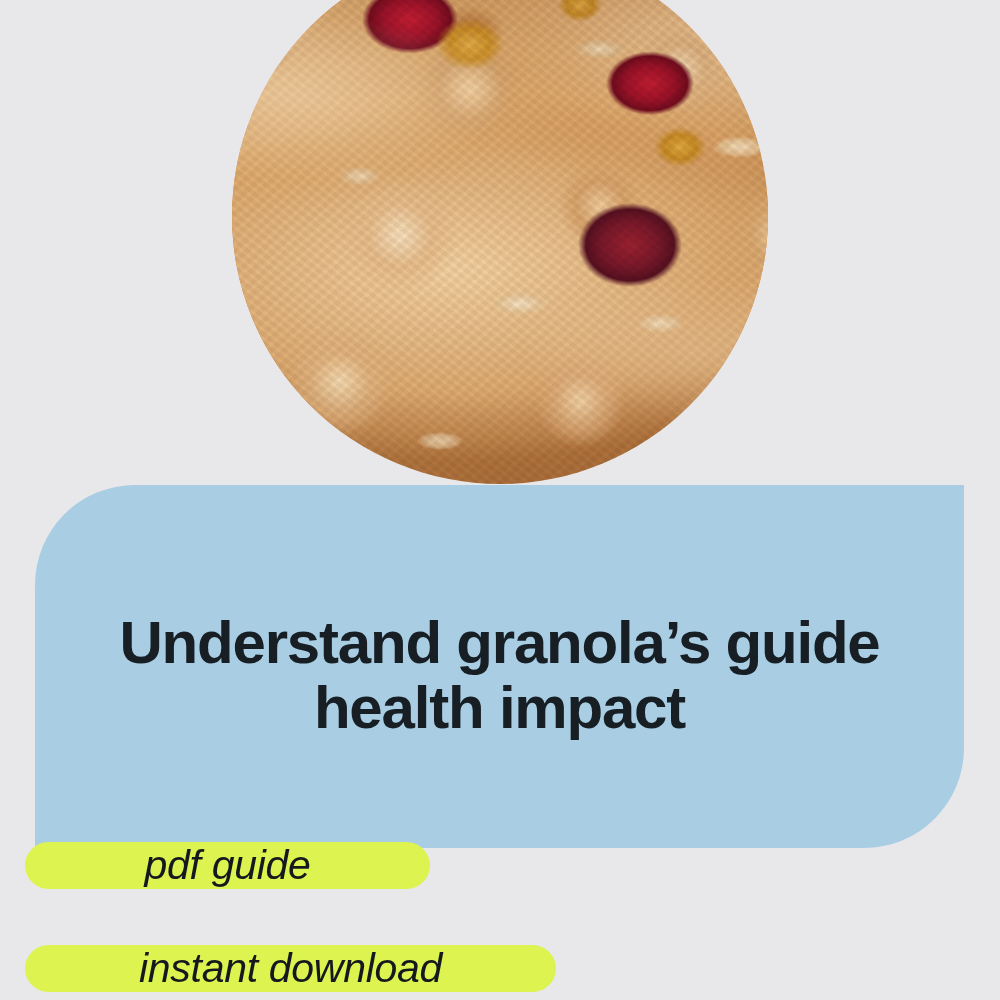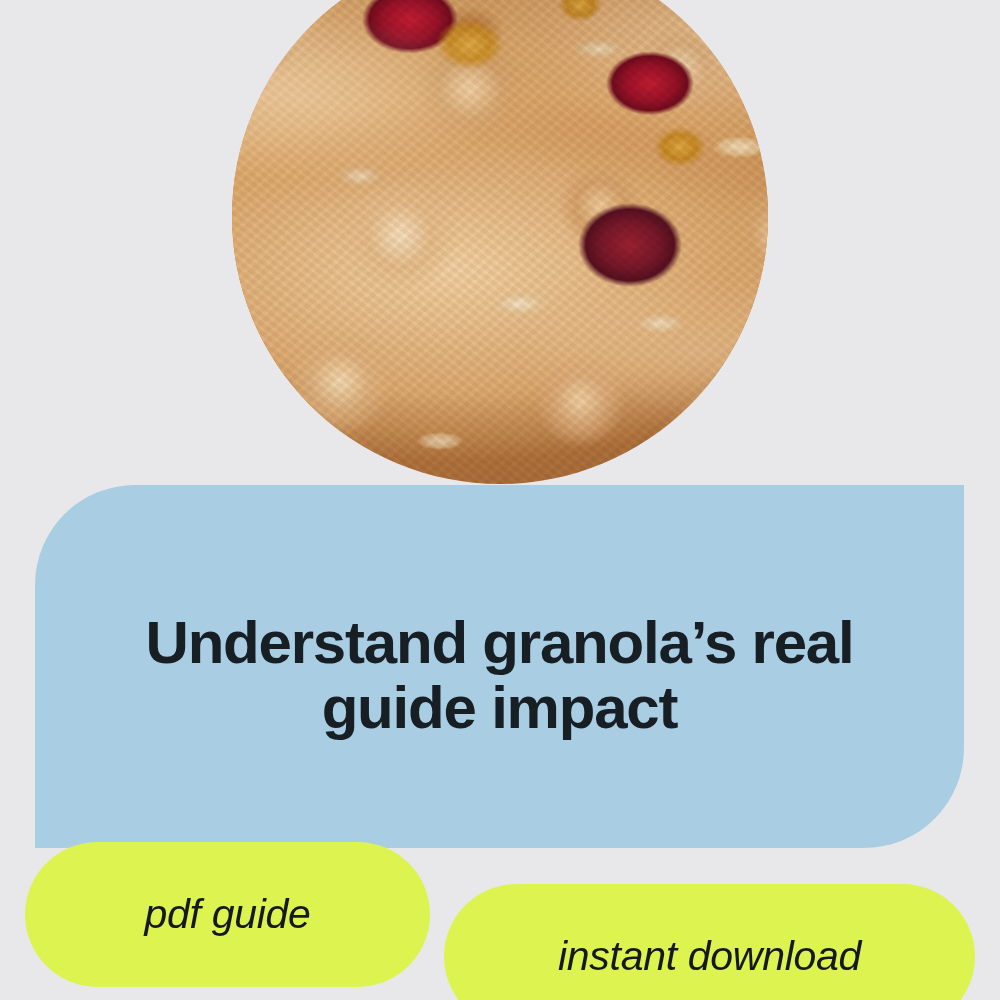--- a/index.html
+++ b/index.html
@@ -158,20 +158,21 @@
   
   .tags {
     position: absolute;
     left: 25px;
     top: 842px;
     width: 950px;
     height: 145px;
     display: flex;
     gap: 14px;
     z-index: 4;
+    flex-direction: column;
   }
   .tag {
     background: #dcf350;
     border-radius: 110px;
     display: flex;
     align-items: center;
     justify-content: center;
     color: #15191d;
     font-family: "Liberation Sans", sans-serif;
     font-style: italic;
@@ -195,21 +196,21 @@
       <div class="clusters"></div>
       <div class="oats"></div>
       <div class="berries"></div>
       <div class="raisins"></div>
       <div class="grain-shade"></div>
       <div class="hilite"></div>
     </div>
   </div>
 
   <div class="headline-card">
-    <h1 class="headline">Understand granola’s real guide impact</h1>
+    <h1 class="headline">Understand granola’s guide health impact</h1>
   </div>
 
   <div class="tags">
     <div class="tag tag--pdf">
       <span>pdf guide</span>
     </div>
     <div class="tag tag--instant">
       <span>instant download</span>
     </div>
   </div>

